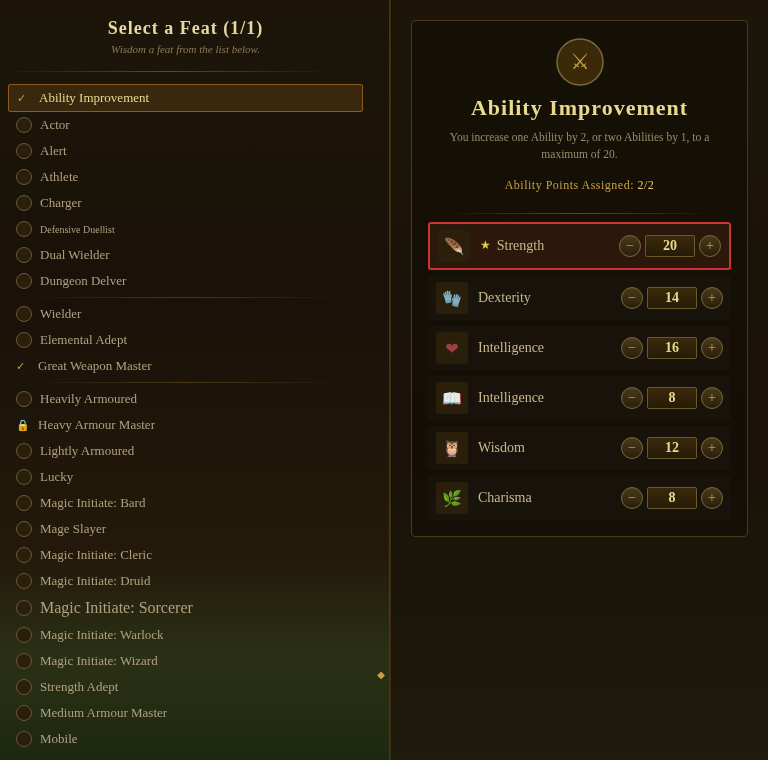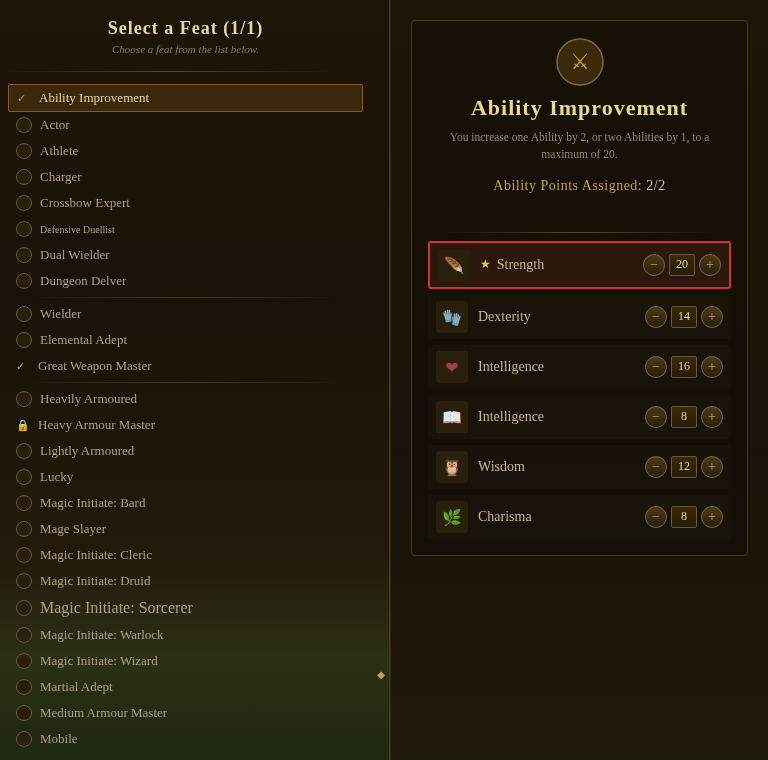--- a/index.html
+++ b/index.html
@@ -157,23 +157,23 @@
 
     .feat-description {
       font-size: 11.5px;
       color: #9a8a6a;
       text-align: center;
       line-height: 1.5;
       margin-bottom: 14px;
     }
 
     .ability-points-label {
-      font-size: 14px;
+      font-size: 12px;
       color: #c8a040;
-      margin-bottom: 30px;
+      margin-bottom: 12px;
       letter-spacing: 0.5px;
     }
 
     .ability-assigned-value {
       color: #e8c870;
     }
 
     .abilities-list {
       width: 100%;
       display: flex;
@@ -233,32 +233,32 @@
       color: #c8a040;
       font-size: 14px;
       display: flex;
       align-items: center;
       justify-content: center;
       cursor: pointer;
       line-height: 1;
     }
 
     .ability-value {
-      width: 26px;
+      width: 50px;
       height: 22px;
       background: linear-gradient(180deg, #3a2a0a 0%, #251b07 100%);
       border: 1px solid #6a5a2a;
       border-radius: 2px;
       text-align: center;
-      font-size: 12px;
+      font-size: 14px;
       color: #e8d890;
       display: flex;
       align-items: center;
       justify-content: center;
-      font-weight: normal;
+      font-weight: bold;
     }
 
     .divider-line {
       width: 90%;
       height: 1px;
       background: linear-gradient(90deg, transparent, #5a4a2a, transparent);
       margin: 8px 0;
     }
 
     .feat-list-separator {
@@ -278,43 +278,43 @@
       display: flex;
       flex-direction: column;
       align-items: center;
     }
   </style>
 </head>
 <body>
 
 <div class="left-panel">
   <div class="panel-title">Select a Feat (1/1)</div>
-  <div class="panel-subtitle">Choose a feat from the list below.</div>
+  <div class="panel-subtitle">Wisdom a feat from the list below.</div>
   <div class="divider-line"></div>
   <div class="feat-list" id="feat-list">
 
   <div class="feat-item selected">
         <span class="feat-icon-indicator">✓</span>
         <span style="font-size:13px;color:#e8d890">Ability Improvement</span>
       </div>
       <div class="feat-item">
         <span class="radio"></span>
         <span style="font-size:13px;color:#b0a080">Actor</span>
       </div>
       <div class="feat-item">
         <span class="radio"></span>
+        <span style="font-size:13px;color:#b0a080">Alert</span>
+      </div>
+      <div class="feat-item">
+        <span class="radio"></span>
         <span style="font-size:13px;color:#b0a080">Athlete</span>
       </div>
       <div class="feat-item">
         <span class="radio"></span>
         <span style="font-size:13px;color:#b0a080">Charger</span>
-      </div>
-      <div class="feat-item">
-        <span class="radio"></span>
-        <span style="font-size:13px;color:#b0a080">Crossbow Expert</span>
       </div>
       <div class="feat-item">
         <span class="radio"></span>
         <span style="font-size:10px;color:#b0a080">Defensive Duellist</span>
       </div>
       <div class="feat-item">
         <span class="radio"></span>
         <span style="font-size:13px;color:#b0a080">Dual Wielder</span>
       </div>
       <div class="feat-item">
@@ -374,21 +374,21 @@
       <div class="feat-item">
         <span class="radio"></span>
         <span style="font-size:13px;color:#b0a080">Magic Initiate: Warlock</span>
       </div>
       <div class="feat-item">
         <span class="radio"></span>
         <span style="font-size:13px;color:#b0a080">Magic Initiate: Wizard</span>
       </div>
       <div class="feat-item">
         <span class="radio"></span>
-        <span style="font-size:13px;color:#b0a080">Martial Adept</span>
+        <span style="font-size:13px;color:#b0a080">Strength Adept</span>
       </div>
       <div class="feat-item">
         <span class="radio"></span>
         <span style="font-size:13px;color:#b0a080">Medium Armour Master</span>
       </div>
       <div class="feat-item">
         <span class="radio"></span>
         <span style="font-size:13px;color:#b0a080">Mobile</span>
       </div>
     </div>

